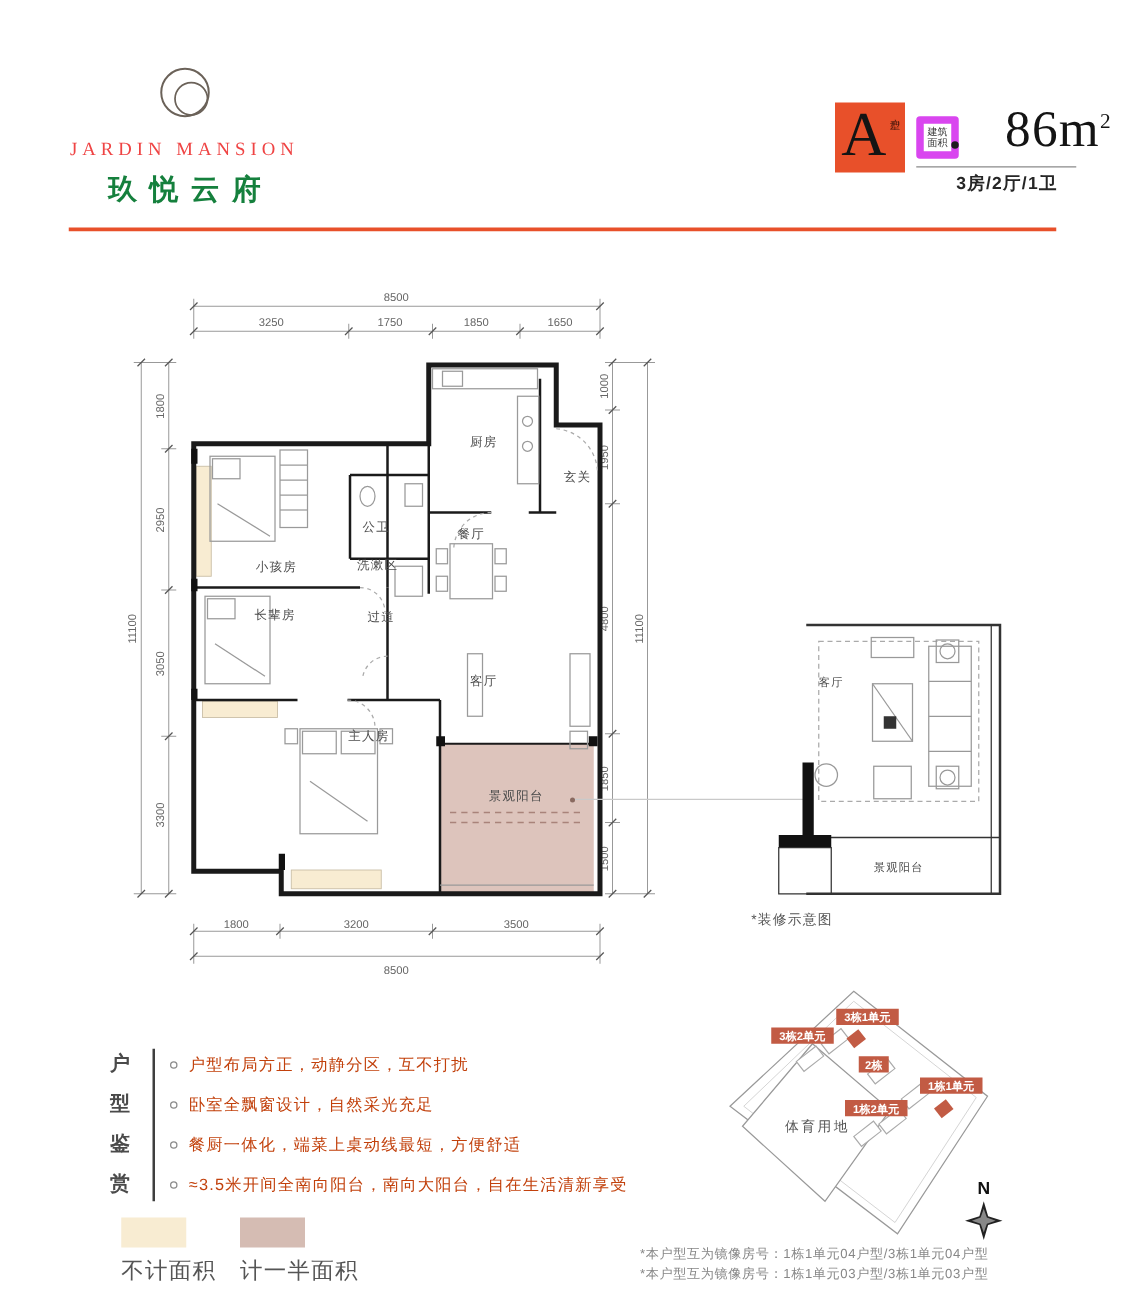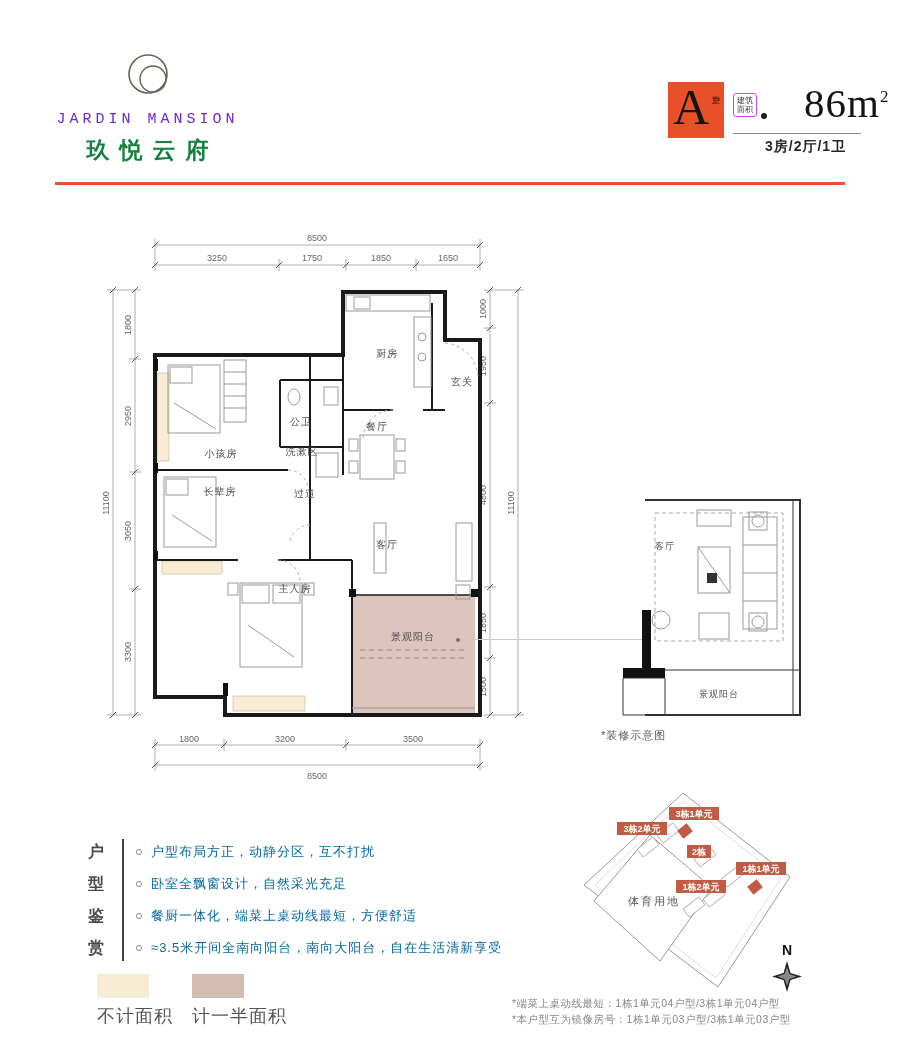--- a/index.html
+++ b/index.html
@@ -5,28 +5,28 @@
   * { margin:0; padding:0; box-sizing:border-box; }
   html,body { background:#ffffff; }
   #page {
     position:relative; width:898px; height:1050px; background:#fff;
     font-family:"Liberation Sans", sans-serif; overflow:hidden; color:#333;
   }
   .abs { position:absolute; }
 
   
   .logo { left:40px; top:52px; width:215px; text-align:center; }
-  .logo-en { font-family:Liberation Mono, monospace; font-size:15px; letter-spacing:4px; color:#6d28d9; margin-top:5px; white-space:nowrap; }
+  .logo-en { font-family:Liberation Serif, serif; font-size:15px; letter-spacing:4px; color:#ef4444; margin-top:5px; white-space:nowrap; }
   .logo-cn { font-size:23px; letter-spacing:10px; color:#15803d; font-weight:700; margin-top:7px; white-space:nowrap; text-indent:10px; }
 
   
   .badge-square { left:668px; top:82px; width:56px; height:56px; background:#E8502A; }
   .badge-letter { position:absolute; left:5px; top:-4px; font-family:"Liberation Serif", serif; font-size:50px; color:#141414; }
   .badge-vert { position:absolute; right:4px; top:7px; font-size:8px; line-height:9px; color:#48180d; writing-mode:vertical-rl; letter-spacing:1px; }
-  .area-box { left:733px; top:93px; border:1px solid #d946ef; border-radius:3px; font-size:8px; line-height:9px; text-align:center; color:#333; padding:2px 3px; }
+  .area-box { left:733px; top:93px; border:6px solid #d946ef; border-radius:3px; font-size:8px; line-height:9px; text-align:center; color:#333; padding:2px 3px; }
   .area-dot { left:761px; top:113px; width:6px; height:6px; background:#1d1d1d; border-radius:50%; }
   .area-value { left:804px; top:79px; font-family:"Liberation Serif", serif; font-size:41px; color:#141414; letter-spacing:1px; }
   .area-value sup { font-size:17px; }
   .area-underline { left:733px; top:133px; width:128px; height:1px; background:#8a8a8a; }
   .unit-layout { left:733px; top:138px; font-size:14px; font-weight:bold; color:#262626; letter-spacing:1px;margin-left:32px; }
 
   .rule { left:55px; top:182px; width:790px; height:3px; background:#E8502A; }
 
   
   svg text { font-family:"Liberation Sans", sans-serif; }
@@ -37,21 +37,21 @@
   
   .leader { left:460px; top:639px; width:186px; height:1px; background:#c9c9c9; }
 
   .detail-caption { left:601px; top:728px; font-size:11px; color:#555; letter-spacing:1px; }
 
   
   .features { left:88px; top:836px; display:flex; }
   .features-title { display:flex; flex-direction:column; font-size:16px; font-weight:bold; color:#4a4a4a; line-height:32px; width:22px; }
   .features-divider { width:2px; background:#3f3f3f; margin:3px 12px 3px 12px; }
   .features-list { display:flex; flex-direction:column; }
-  .feature-item { display:flex; align-items:center; height:32px; font-size:13px; color:#0369a1; letter-spacing:1px; white-space:nowrap; }
+  .feature-item { display:flex; align-items:center; height:32px; font-size:13px; color:#c2410c; letter-spacing:1px; white-space:nowrap; }
   .bullet { width:6px; height:6px; border:1.5px solid #8a8a8a; border-radius:50%; margin-right:9px; flex:none; }
 
   
   .legend-item { top:974px; }
   .legend-swatch { width:52px; height:24px; }
   .legend-swatch.cream { background:#F8ECD2; }
   .legend-swatch.mauve { background:#D5BCB3; }
   .legend-label { font-size:18px; color:#555; margin-top:6px; letter-spacing:1px; white-space:nowrap; }
 
   
@@ -381,17 +381,17 @@
     </g>
     <text x="82" y="120" text-anchor="middle" font-size="11" fill="#555" letter-spacing="2">体育用地</text>
     <g>
       <text x="215" y="170" text-anchor="middle" font-size="14" font-weight="bold" fill="#111">N</text>
       <polygon points="215,176 218.5,188 230,191.5 218.5,195 215,207 211.5,195 200,191.5 211.5,188" fill="#222"></polygon>
       <polygon points="215,182 217.5,189 224.5,191.5 217.5,194 215,201 212.5,194 205.5,191.5 212.5,189" fill="#888"></polygon>
     </g>
   </svg>
 
   <div class="abs notes">
-    <div>*端菜上桌动线最短：1栋1单元04户型/3栋1单元04户型</div>
+    <div>*本户型互为镜像房号：1栋1单元04户型/3栋1单元04户型</div>
     <div>*本户型互为镜像房号：1栋1单元03户型/3栋1单元03户型</div>
   </div>
 
 </div>
 
 </body></html>

